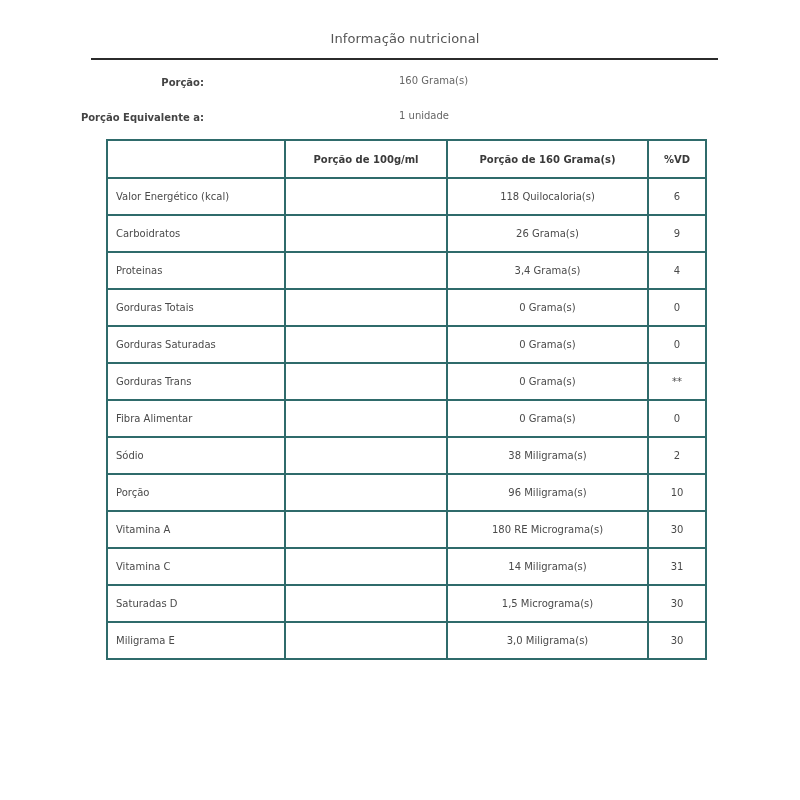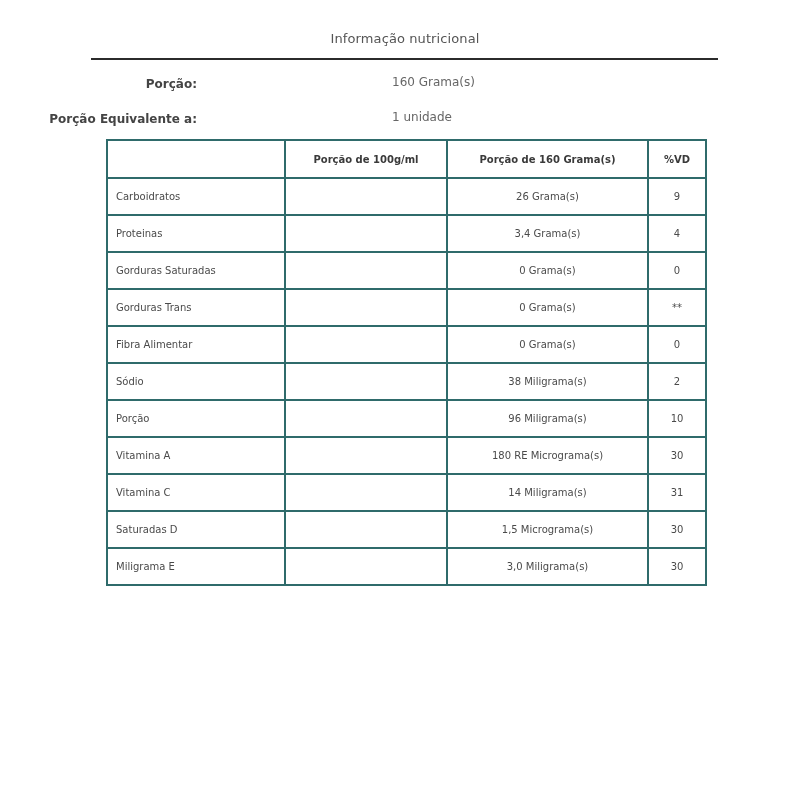--- a/index.html
+++ b/index.html
@@ -28,24 +28,24 @@
     .divider {
       position: absolute;
       left: 91px;
       width: 627px;
       top: 58px;
       height: 2px;
       background: #2b2b2b;
     }
     .meta-row {
       position: absolute;
-      left: 9px;
+      left: 16px;
       width: 658px;
       height: 16px;
-      font-size: 12px;
+      font-size: 10px;
     }
     .meta-label {
       position: absolute;
       right: 470px;
       text-align: right;
       font-weight: bold;
       color: #444444;
       white-space: nowrap;
     }
     .meta-value {
@@ -124,32 +124,44 @@
   <thead>
     <tr>
       <th></th>
       <th>Porção de 100g/ml</th>
       <th>Porção de 160 Grama(s)</th>
       <th>%VD</th>
     </tr>
   </thead>
   <tbody id="nutrition-body">
       <tr>
+        <td class="nutrient">Valor Energético (kcal)</td>
+        <td class="per100"></td>
+        <td class="perportion">118 Quilocaloria(s)</td>
+        <td class="dv">6</td>
+      </tr>
+      <tr>
         <td class="nutrient">Carboidratos</td>
         <td class="per100"></td>
         <td class="perportion">26 Grama(s)</td>
         <td class="dv">9</td>
       </tr>
       <tr>
         <td class="nutrient">Proteinas</td>
         <td class="per100"></td>
         <td class="perportion">3,4 Grama(s)</td>
         <td class="dv">4</td>
       </tr>
       <tr>
+        <td class="nutrient">Gorduras Totais</td>
+        <td class="per100"></td>
+        <td class="perportion">0 Grama(s)</td>
+        <td class="dv">0</td>
+      </tr>
+      <tr>
         <td class="nutrient">Gorduras Saturadas</td>
         <td class="per100"></td>
         <td class="perportion">0 Grama(s)</td>
         <td class="dv">0</td>
       </tr>
       <tr>
         <td class="nutrient">Gorduras Trans</td>
         <td class="per100"></td>
         <td class="perportion">0 Grama(s)</td>
         <td class="dv">**</td>

